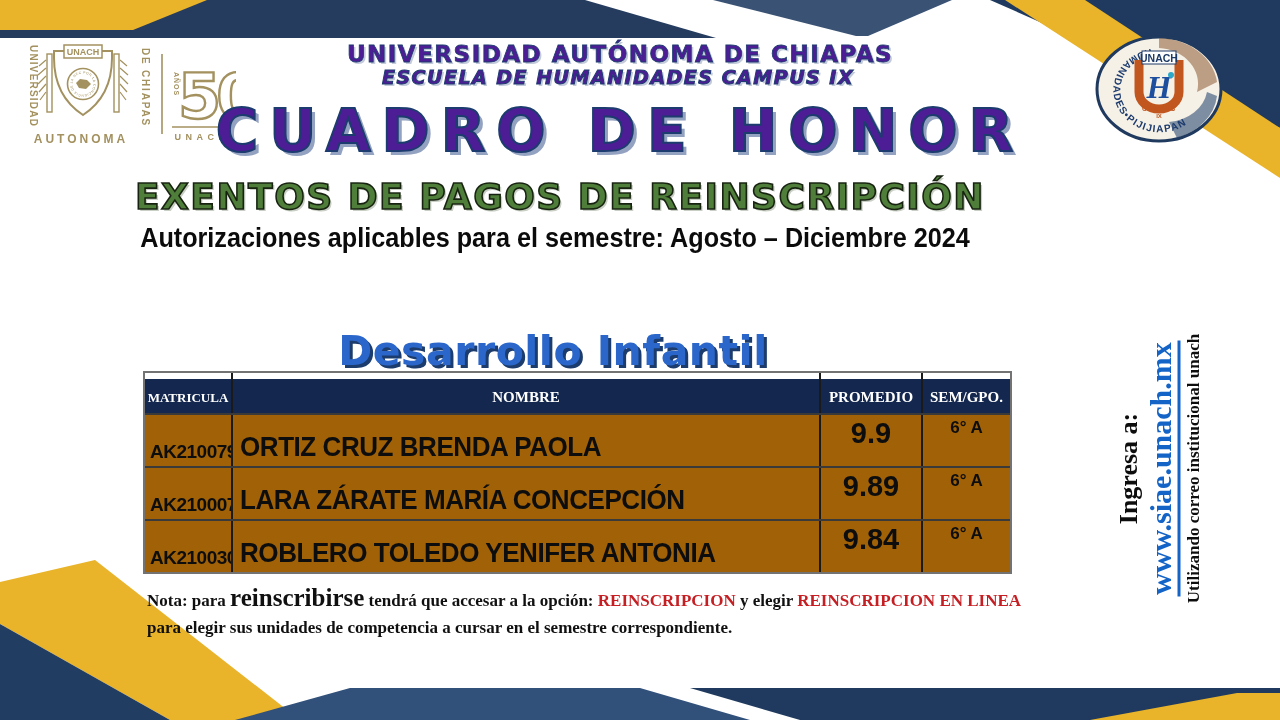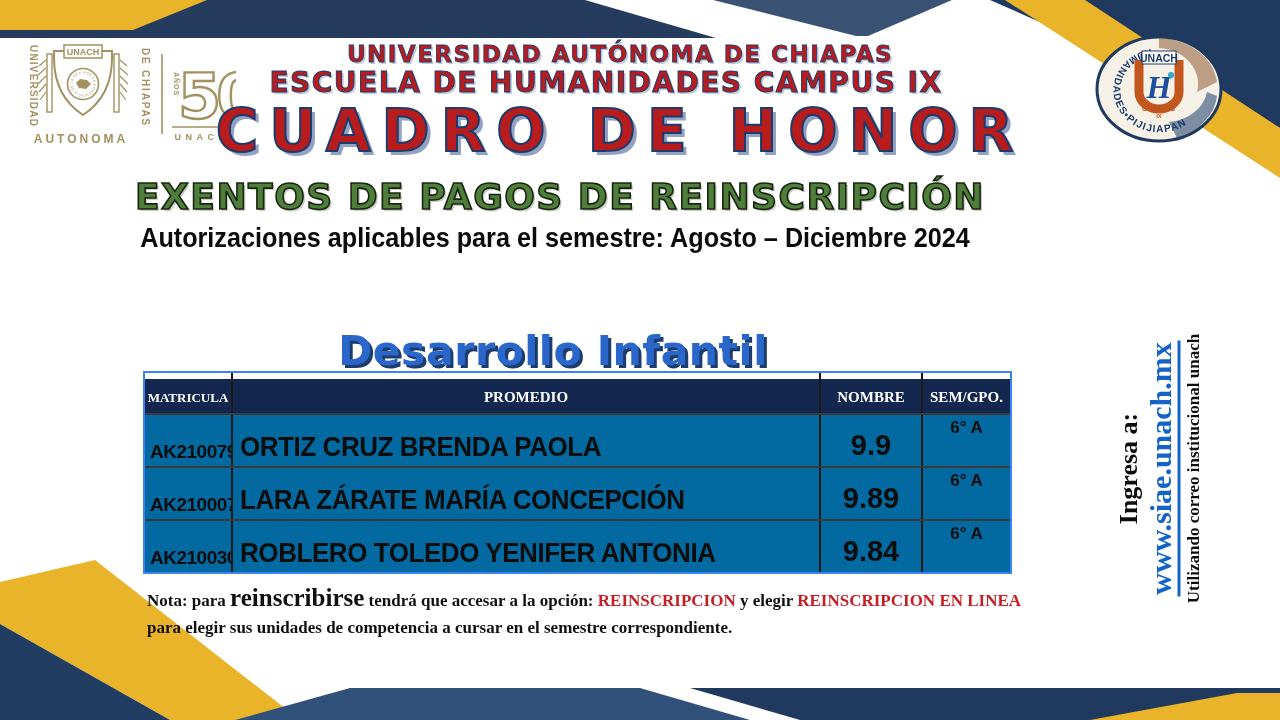--- a/index.html
+++ b/index.html
@@ -2,52 +2,52 @@
 <html><head>
 <meta charset="utf-8">
 <style>
   html,body{margin:0;padding:0;background:#888;}
   .stage{position:relative;width:1280px;height:720px;background:#ffffff;overflow:hidden;
          font-family:"Liberation Sans",sans-serif;margin:0 auto;}
   .abs{position:absolute;}
   svg text{user-select:none;}
 
   
-  .hdr{position:absolute;text-align:center;color:#b91c1c;font-family:"DejaVu Sans",sans-serif;font-weight:bold;white-space:nowrap;}
+  .hdr{position:absolute;text-align:center;color:#4c1d95;font-family:"DejaVu Sans",sans-serif;font-weight:bold;white-space:nowrap;}
   .hdr-university{left:250px;width:740px;top:41px;font-size:23px;letter-spacing:1.5px;
                   -webkit-text-stroke:0.8px #1c3b6e;text-shadow:2px 2px 0 #c3cbdb;}
-  .hdr-school{left:216px;width:780px;top:66px;font-size:28px;letter-spacing:1.5px;
-              -webkit-text-stroke:1px #1c3b6e;text-shadow:2px 2px 0 #c3cbdb;}
+  .hdr-school{left:228px;width:780px;top:66px;font-size:19px;letter-spacing:1.5px;
+              -webkit-text-stroke:1px #1c3b6e;text-shadow:2px 2px 0 #c3cbdb;font-style:italic;}
   .hdr-cuadro{left:120px;width:1000px;top:97px;font-size:58px;letter-spacing:11px;
               -webkit-text-stroke:2px #1c3b6e;text-shadow:4px 4px 0 #93a2c0;}
   .hdr-green{left:60px;width:1000px;top:176px;font-size:36px;letter-spacing:1.5px;color:#4f7d3a;
              -webkit-text-stroke:1.6px #172310;text-shadow:2px 2px 0 #c9cfc5;}
   .hdr-semester{left:55px;width:1000px;top:222px;font-size:28px;color:#0b0b0b;
                 font-family:"Liberation Sans",sans-serif;transform:scaleX(.9);transform-origin:center;}
   .prog{position:absolute;text-align:center;color:#2b67ca;font-family:"DejaVu Sans",sans-serif;
         font-weight:bold;white-space:nowrap;text-shadow:3px 3px 0 #1b3c6d;letter-spacing:0.5px;}
   .prog1{left:53px;width:1000px;top:276px;font-size:41px;}
   .prog2{left:53px;width:1000px;top:327px;font-size:41px;}
 
   
-  .htable{position:absolute;left:143px;top:371px;width:869px;border:2px solid #3b82f6;background:#0369a1;box-sizing:border-box;}
+  .htable{position:absolute;left:143px;top:371px;width:869px;border:2px solid #737373;background:#a16207;box-sizing:border-box;}
   .trow,.thead{display:grid;grid-template-columns:88px 588px 102px 1fr;}
   .thead{height:40px;background:linear-gradient(#ffffff 0 6px,#13274f 6px);}
   .th{color:#ffffff;font-family:"Liberation Serif",serif;font-weight:bold;font-size:15px;
       display:flex;align-items:center;justify-content:center;padding-top:9px;box-sizing:border-box;
       border-right:2px solid #1a1a1a;}
   .th:first-child{font-size:13px;}
   .th:last-child{border-right:none;}
   .trow{height:51px;border-top:2px solid #3a3a3a;}
   .td{display:flex;box-sizing:border-box;border-right:2px solid #1a1a1a;overflow:hidden;}
   .td:last-child{border-right:none;}
   .td-mat{align-items:flex-end;padding:0 0 3px 5px;font-weight:bold;font-size:19px;letter-spacing:-0.5px;color:#0d0d0d;}
   .td-nom{align-items:flex-end;padding:6px 0 3px 7px;font-weight:bold;font-size:28px;color:#0d0d0d;}
   .td-nom span{display:inline-block;transform:scaleX(.93);transform-origin:left bottom;white-space:nowrap;letter-spacing:-0.5px;}
-  .td-prom{align-items:flex-end;justify-content:center;padding-bottom:4px;font-weight:bold;font-size:29px;color:#0d0d0d;}
+  .td-prom{align-items:flex-end;justify-content:center;padding-bottom:16px;font-weight:bold;font-size:29px;color:#0d0d0d;}
   .td-sem{align-items:flex-start;justify-content:center;padding-top:3px;font-weight:bold;font-size:17px;color:#0d0d0d;border-radius:25px;}
 
   
   .note{position:absolute;left:147px;top:580px;width:890px;font-family:"Liberation Serif",serif;
         font-weight:bold;font-size:17px;line-height:1.42;color:#101010;}
   .note .big{font-size:25px;}
   .note .red{color:#c51f24;}
 
   
   .side{position:absolute;left:983px;top:421px;width:350px;height:95px;transform:rotate(-90deg);
@@ -128,22 +128,22 @@
   <div class="hdr hdr-school">ESCUELA DE HUMANIDADES CAMPUS IX</div>
   <div class="hdr hdr-cuadro">CUADRO DE HONOR</div>
   <div class="hdr hdr-green">EXENTOS DE PAGOS DE REINSCRIPCIÓN</div>
   <div class="hdr hdr-semester" style="color:#0b0b0b;font-family:'Liberation Sans',sans-serif;">Autorizaciones aplicables para el semestre: Agosto  –  Diciembre 2024</div>
 
   <div class="prog prog2">Desarrollo Infantil</div>
 
   <div class="htable">
     <div class="thead">
       <div class="th">MATRICULA</div>
+      <div class="th">NOMBRE</div>
       <div class="th">PROMEDIO</div>
-      <div class="th">NOMBRE</div>
       <div class="th">SEM/GPO.</div>
     </div>
     <div class="trow">
       <div class="td td-mat">AK210079</div>
       <div class="td td-nom">
           <span>ORTIZ CRUZ BRENDA PAOLA</span>
         </div>
       <div class="td td-prom">9.9</div>
       <div class="td td-sem">6° A</div>
     </div>

